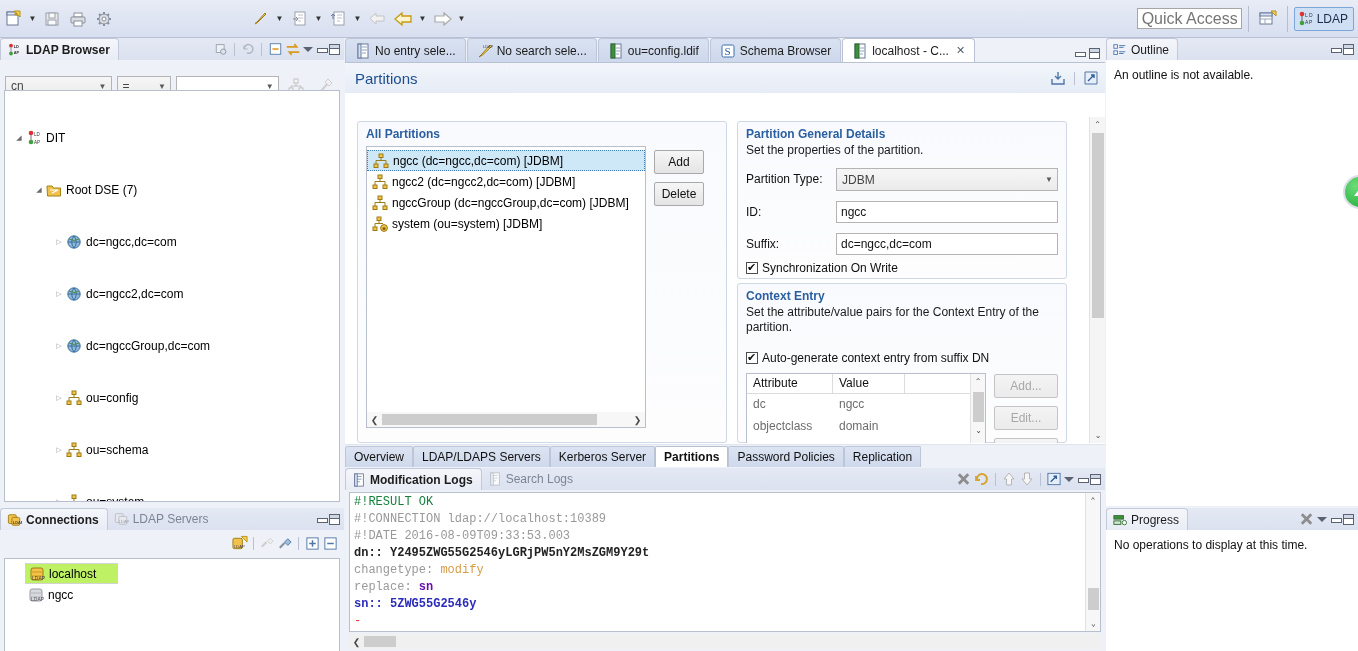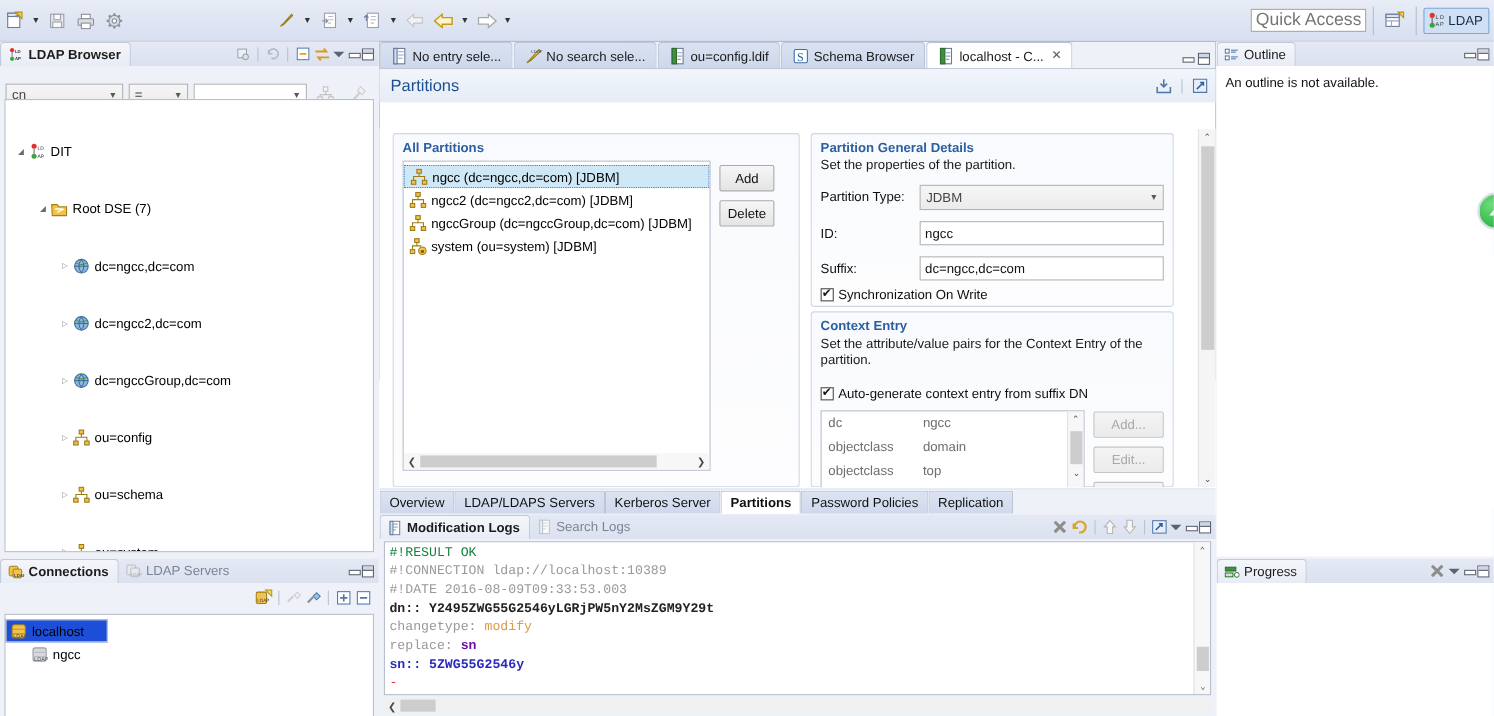--- a/index.html
+++ b/index.html
@@ -119,21 +119,21 @@
   #connections { left:0; top:508px; width:344px; height:143px; background:#eef1f7; }
   .conn-tools {
     position:absolute; left:0; top:22px; width:344px; height:26px;
     display:flex; align-items:center; justify-content:flex-end; gap:2px; padding-right:6px;
   }
   .conn-list {
     position:absolute; left:4px; top:50px; width:336px; height:100px;
     background:#fff; border:1px solid #b9bfcd; padding-top:4px;
   }
   .conn-item { display:flex; align-items:center; height:21px; font-size:12px; padding-left:22px; }
-  .conn-item.sel { background:#1d4ed8; border:1px solid #d3d3d3; width:93px; padding-left:2px; }
+  .conn-item.sel { background:#bef264; border:1px solid #d3d3d3; width:93px; margin-left:20px; padding-left:2px; }
 
   
   #editor { left:345px; top:38px; width:760px; height:308px; background:#404040; }
   .ed-tabbar { height:24px; display:flex; align-items:flex-end; background:#eef1f7; position:relative; }
   .ed-tab {
     display:flex; align-items:center; gap:4px; height:24px; padding:0 9px;
     font-size:12px; border-top-left-radius:4px; border-top-right-radius:4px;
     background:linear-gradient(to bottom,#d9e2f1,#cdd8ec);
     border:1px solid #bcc6d8; border-bottom:none; margin-right:1px;
     color:#1b1b1b; white-space:nowrap;
@@ -787,20 +787,25 @@
         <div class="sect" style="left:392px; top:166px; width:330px; height:160px;">
           <div class="sect-title">Context Entry</div>
           <div class="sect-desc" style="width:322px;">Set the attribute/value pairs for the Context Entry of the partition.</div>
 
           <div style="position:absolute; left:8px; top:67px; display:flex; align-items:center; gap:4px;">
             <span class="chk on"></span>
             <span class="lbl">Auto-generate context entry from suffix DN</span>
           </div>
 
           <div class="ce-table" style="position:absolute; left:8px; top:89px; width:240px; height:72px;">
+            <div class="ce-head">
+              <div style="width:86px;">Attribute</div>
+              <div style="width:72px;">Value</div>
+              <div style="width:66px;"></div>
+            </div>
             <div id="ce-rows">
                 <div class="ce-row">
                   <div style="width: 86px;">dc</div>
                   <div style="width: 72px;">ngcc</div>
                 </div>
                 <div class="ce-row">
                   <div style="width: 86px;">objectclass</div>
                   <div style="width: 72px;">domain</div>
                 </div>
                 <div class="ce-row">
@@ -947,16 +952,17 @@
         <div class="ptool">
           <svg width="17" height="16" viewBox="0 0 17 16">
               <path d="M3 3 L13 13 M13 3 L3 13" stroke="#8d8d8d" stroke-width="3"></path>
             </svg>
         </div>
         <div class="ptool g-tri"></div>
         <div class="ptool g-min"></div>
         <div class="ptool g-max"></div>
       </div>
     </div>
+    <div class="plain-text">No operations to display at this time.</div>
   </div>
 
   <div class="greenbtn"></div>
 </div>
 
 </body></html>

